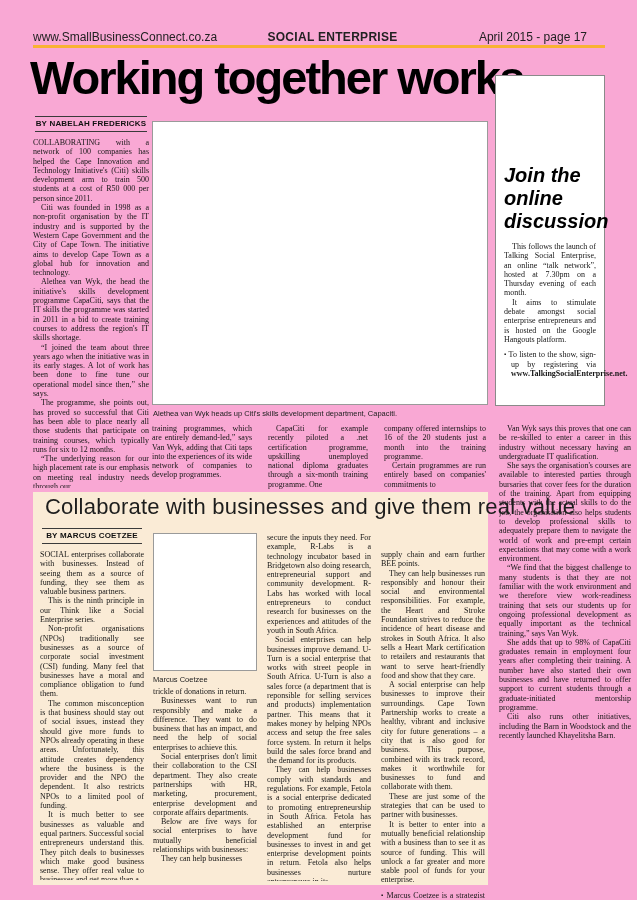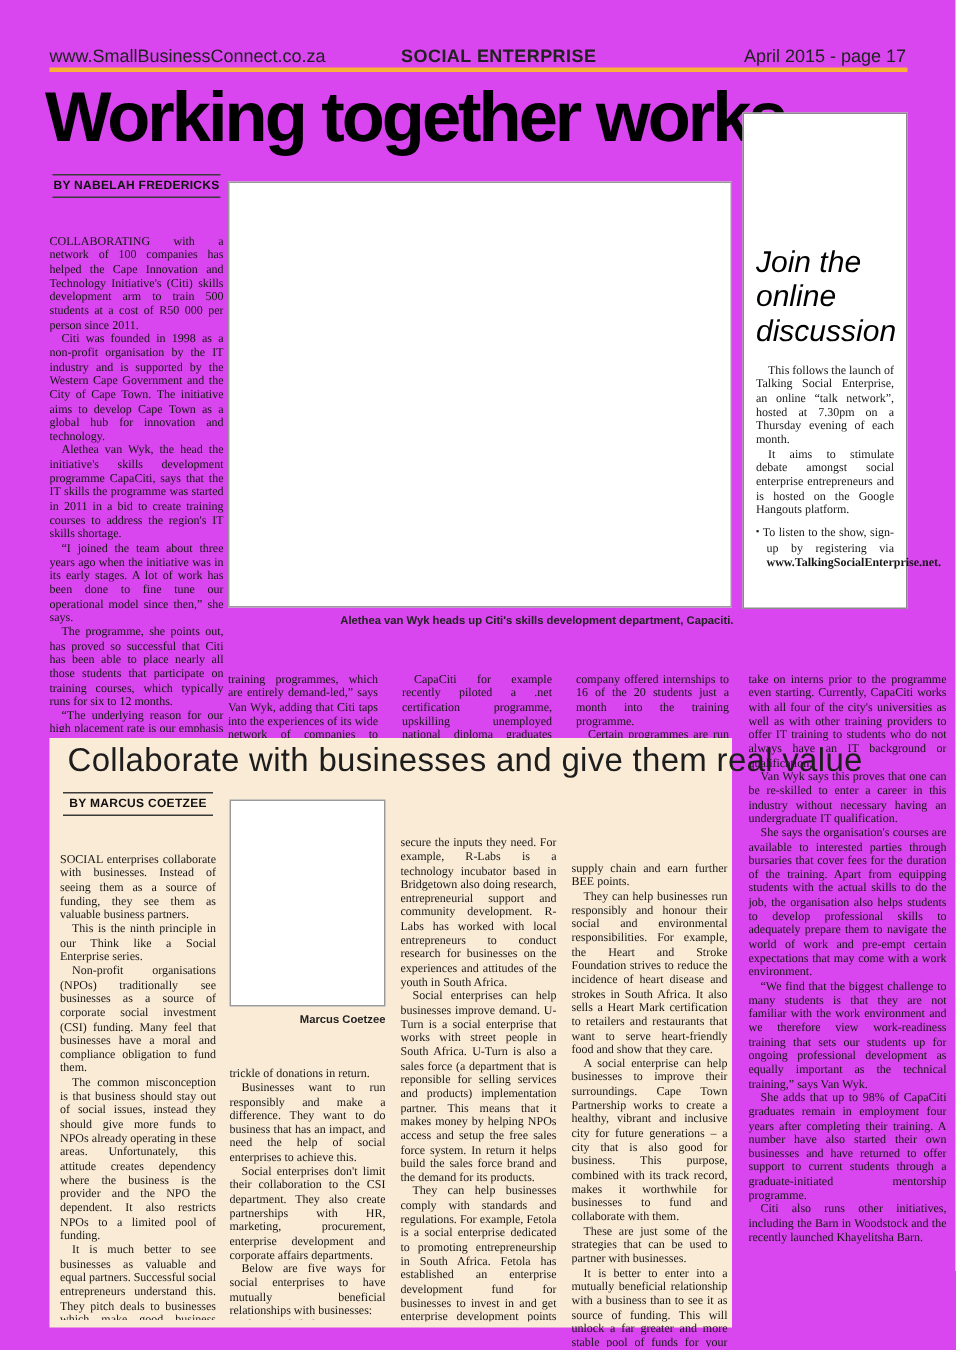--- a/index.html
+++ b/index.html
@@ -1,44 +1,44 @@
 <!DOCTYPE html>
 <html><head>
 <meta charset="utf-8">
 <style>
   html,body{margin:0;padding:0;background:#ffffff;}
-  .page{position:relative;width:637px;height:900px;background:#d946ef;overflow:hidden;
+  .page{position:relative;width:637px;height:900px;background:#f9a8d4;overflow:hidden;
         font-family:"Liberation Sans",sans-serif;color:#111;}
   
   .hdr{position:absolute;top:30px;font-size:12px;color:#222;}
   .hdr-left{left:33px;}
   .hdr-center{left:0;right:0;text-align:center;font-weight:bold;letter-spacing:.3px;padding-left:28px;}
-  .hdr-right{right:33px;text-align:center;margin-left:44px;}
+  .hdr-right{right:50px;text-align:center;margin-left:44px;}
   .rule{position:absolute;left:33px;top:45px;width:572px;height:3px;background:#F9B233;}
   
   h1.mainhead{position:absolute;left:30px;top:50px;margin:0;font-size:47px;font-weight:bold;
               letter-spacing:-2px;color:#000;white-space:nowrap;}
   
   .col{position:absolute;overflow:hidden;}
   .bodytext{font-family:"Liberation Serif",serif;font-size:8px;line-height:9.3px;color:#161616;}
   .colbody p{margin:0;text-indent:8px;text-align:justify;}
-  .colbody p.first{text-indent:0;margin-top:24px;}
+  .colbody p.first{text-indent:0;}
   .colbody.indent-first p.first{text-indent:8px;}
   
   .byline{font-family:"Liberation Sans",sans-serif;font-weight:bold;font-size:8px;line-height:10px;
           text-align:center;border-top:1px solid #3a3a3a;border-bottom:1px solid #3a3a3a;
           padding:2px 0;margin:0 2px 6px 2px;letter-spacing:.2px;color:#111;}
   
   .photo{position:absolute;background:#fff;border:1px solid #9a9a9a;box-sizing:border-box;}
-  .caption{position:absolute;font-family:"Liberation Sans",sans-serif;font-weight:bold;
-           font-size:7.5px;line-height:9px;color:#222;text-align:right;}
+  .caption{position:absolute;font-family:"Liberation Sans",sans-serif;font-weight:normal;
+           font-size:7.5px;line-height:9px;color:#222;}
   
   .sidebox{position:absolute;left:495px;top:75px;width:110px;height:331px;border:1px solid #8a8a8a;
            box-sizing:border-box;padding:88px 8px 0 8px;background:#fff;}
-  .sidehead{margin:0 0 9px 0;font-size:20px;line-height:23px;font-weight:400;font-style:italic;color:#000;
+  .sidehead{margin:0 0 9px 0;font-size:20px;line-height:23px;font-weight:700;font-style:italic;color:#000;
             font-family:"Liberation Sans",sans-serif;}
   .bullet-p{margin:6px 0 0 0;padding-left:7px;text-indent:-7px;text-align:justify;}
   .bullet-ch{font-size:6px;vertical-align:1px;}
   
   .beige{position:absolute;left:33px;top:492px;width:455px;height:393px;background:#FAEBD6;}
   h2.subhead{position:absolute;left:45px;top:494px;margin:0;font-size:22px;font-weight:400;
              letter-spacing:.2px;color:#1d1d1d;white-space:nowrap;}
   .a1c1{left:33px;top:116px;width:116px;height:372px;}
   .p1{left:152px;top:121px;width:336px;height:284px;}
   .cap1{left:153px;top:409px;width:336px;}
@@ -91,21 +91,20 @@
       </div>
   </div>
   <div class="col a1c4 bodytext">
     <div class="colbody">
         <p class="first">company offered internships to 16 of the 20 students just a month into the training programme.</p>
         <p>Certain programmes are run entirely based on companies' commitments to</p>
       </div>
   </div>
   <div class="col a1c5 bodytext">
     <div class="colbody">
-        <p class="first">take on interns prior to the programme even starting. Currently, CapaCiti works with all four of the city's universities as well as with other training providers to offer IT training to students who do not always have an IT background or qualification.</p>
         <p>Van Wyk says this proves that one can be re-skilled to enter a career in this industry without necessary having an undergraduate IT qualification.</p>
         <p>She says the organisation's courses are available to interested parties through bursaries that cover fees for the duration of the training. Apart from equipping students with the actual skills to do the job, the organisation also helps students to develop professional skills to adequately prepare them to navigate the world of work and pre-empt certain expectations that may come with a work environment.</p>
         <p>“We find that the biggest challenge to many students is that they are not familiar with the work environment and we therefore view work-readiness training that sets our students up for ongoing professional development as equally important as the technical training,” says Van Wyk.</p>
         <p>She adds that up to 98% of CapaCiti graduates remain in employment four years after completing their training. A number have also started their own businesses and have returned to offer support to current students through a graduate-initiated mentorship programme.</p>
         <p>Citi also runs other initiatives, including the Barn in Woodstock and the recently launched Khayelitsha Barn.</p>
       </div>
   </div>
 
   <div class="sidebox">
     <h2 class="sidehead">Join the online discussion</h2>

